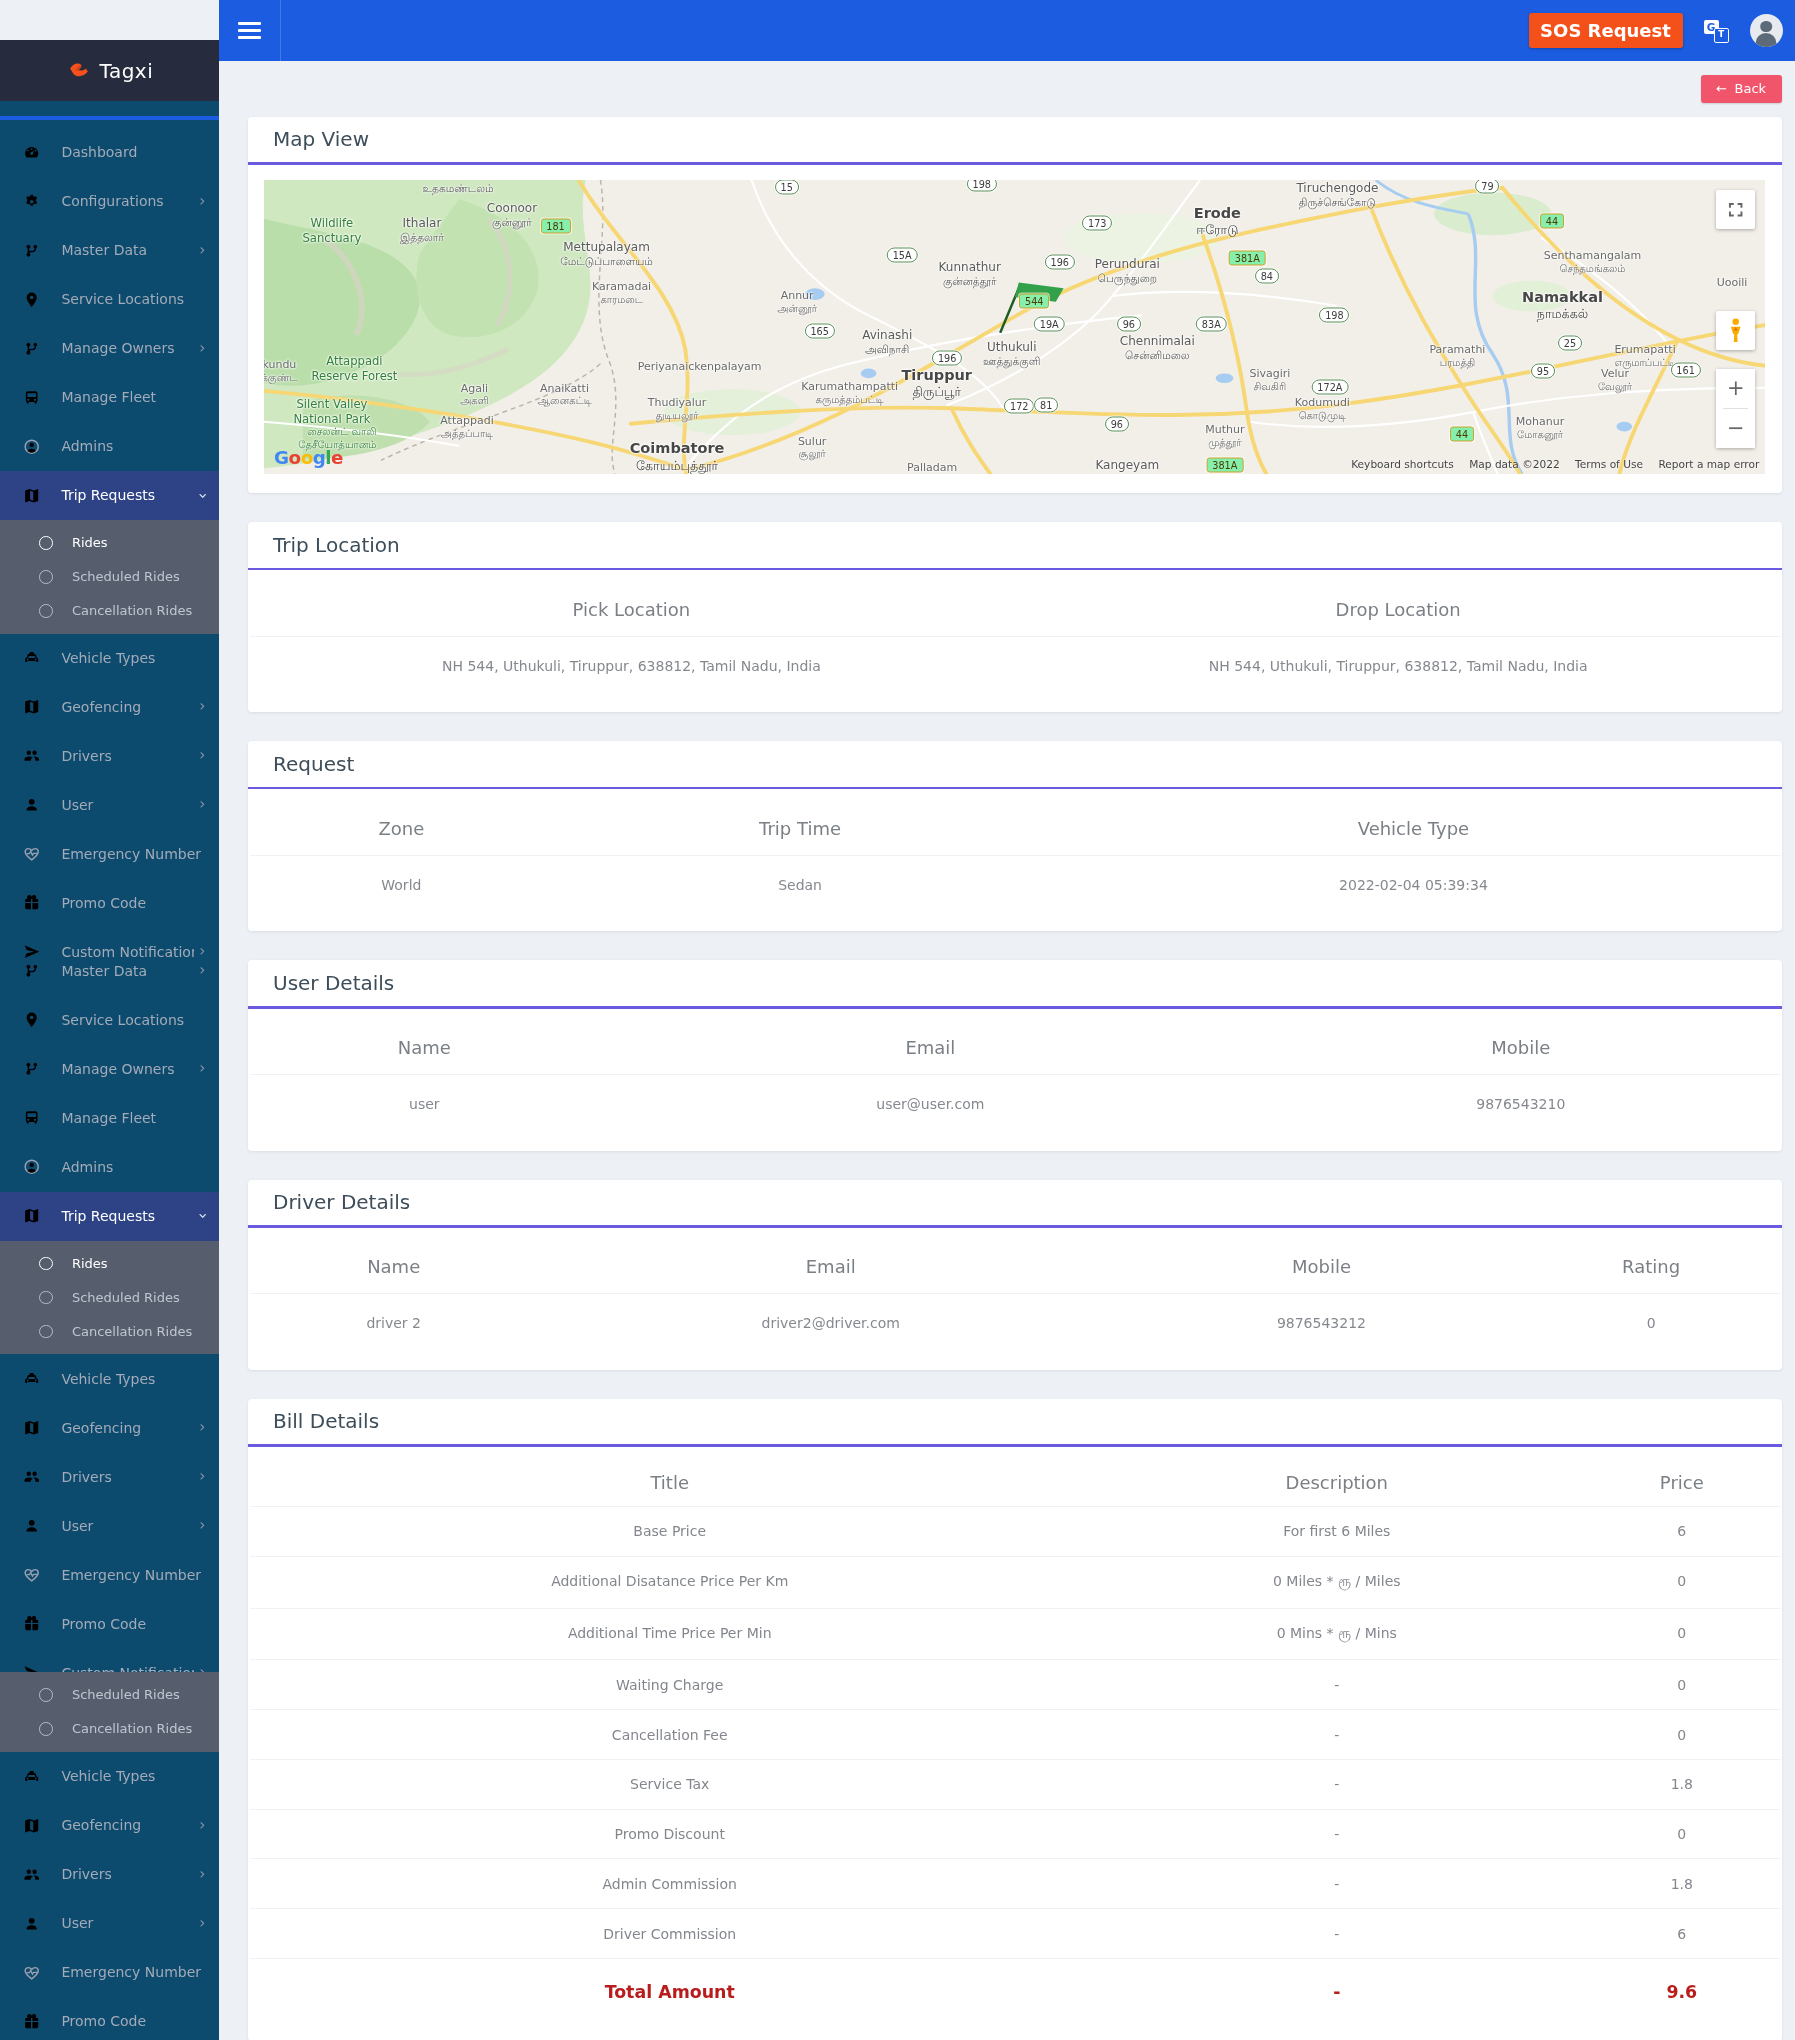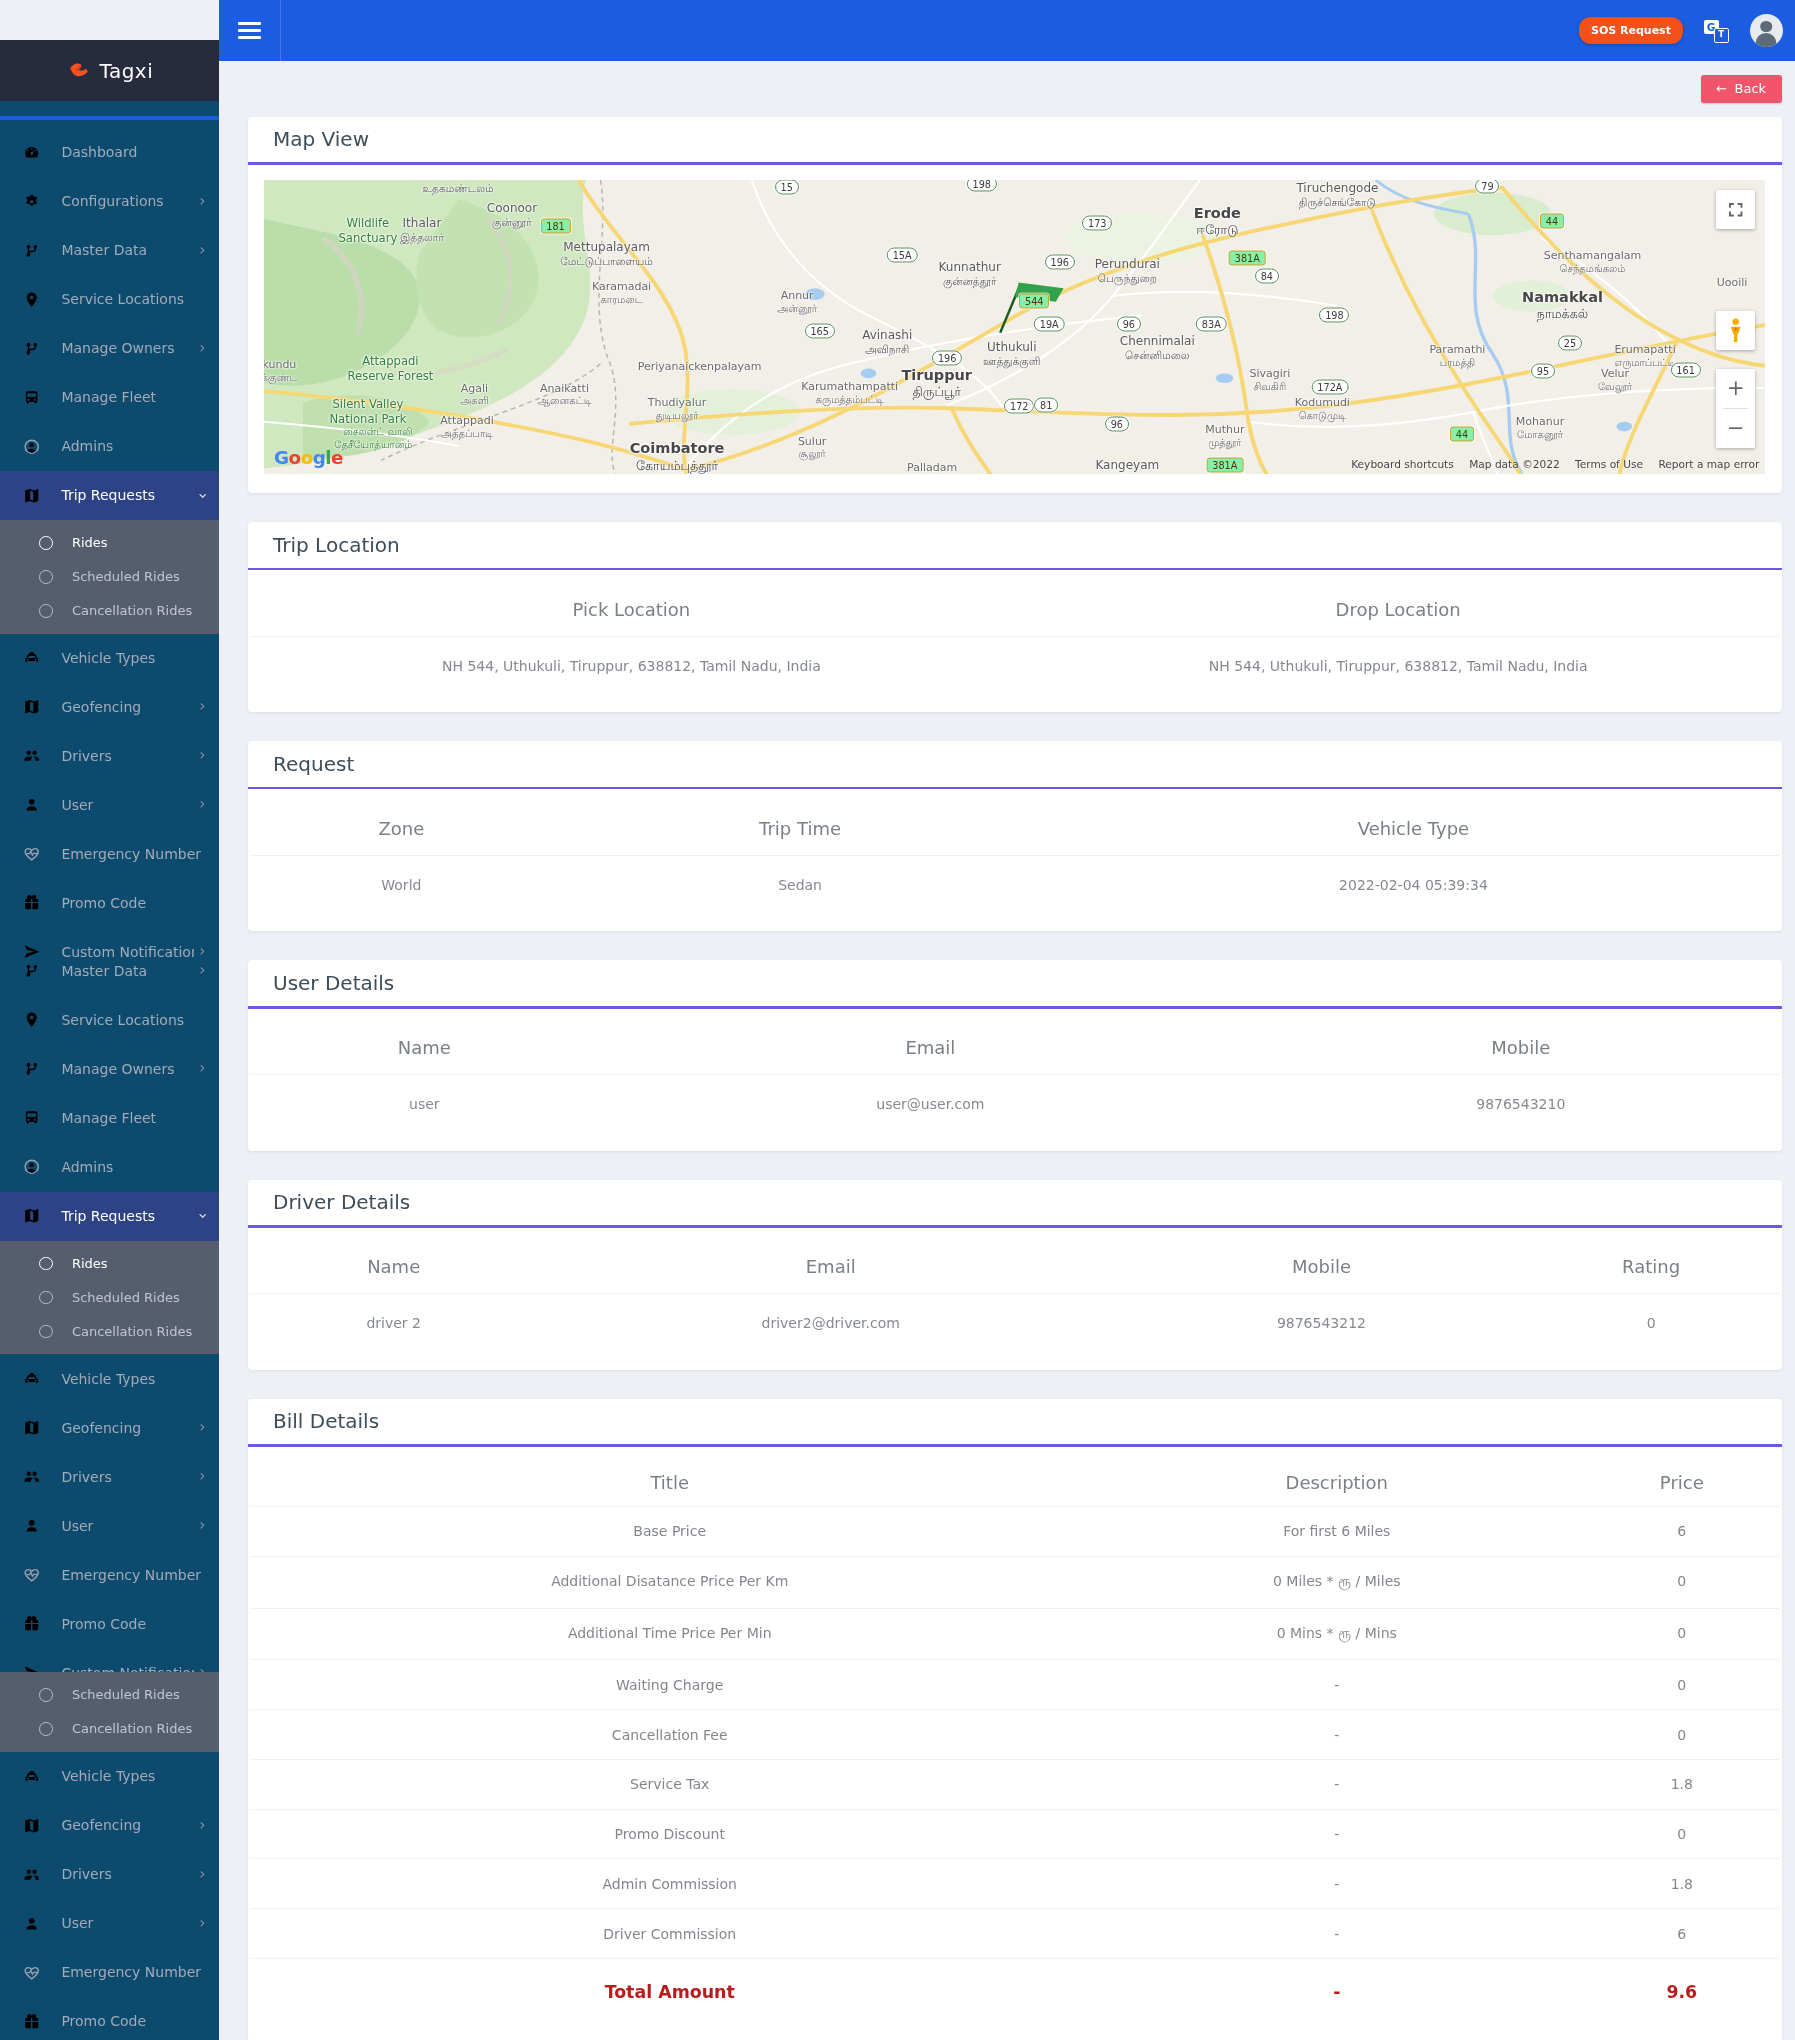--- a/index.html
+++ b/index.html
@@ -29,21 +29,21 @@
   .s-sublabel{color:#c0c6d0;font-size:13px;white-space:nowrap;overflow:hidden;}
   .s-subitem.active .s-sublabel{color:#fff;}
   .s-subitem.active .s-radio{border-color:#fff;}
 
   
   .main{flex:1;min-width:0;display:flex;flex-direction:column;}
   .topbar{height:61px;background:#1b5ce0;display:flex;align-items:center;flex:0 0 61px;}
   .hamburger{width:62px;height:61px;background:none;border:none;border-right:1px solid rgba(255,255,255,.18);cursor:pointer;display:flex;flex-direction:column;justify-content:center;align-items:center;gap:3.9px;}
   .hamburger span{display:block;width:23px;height:2.9px;background:#fff;border-radius:1px;}
   .top-right{margin-left:auto;display:flex;align-items:center;gap:21px;padding-right:13.5px;}
-  .sos{background:#f4501a;color:#fff;border:none;border-radius:12px;font-size:11px;font-weight:bold;padding:6.8px 11.6px;cursor:pointer;font-family:inherit;box-shadow:0 1px 2.9px rgba(0,0,0,.25);}
+  .sos{background:#f4501a;color:#fff;border:none;border-radius:3px;font-size:18px;font-weight:bold;padding:6.8px 11.6px;cursor:pointer;font-family:inherit;box-shadow:0 1px 2.9px rgba(0,0,0,.25);}
   .translate{width:25px;height:25px;position:relative;cursor:pointer;display:inline-block;}
   .translate .tq1{position:absolute;left:0;top:1.9px;width:15.4px;height:14.5px;background:#fff;border-radius:1.9px;color:#1b5ce0;font-size:10.6px;font-weight:bold;text-align:center;line-height:14.5px;}
   .translate .tq2{position:absolute;right:0;bottom:0;width:12.6px;height:12.6px;border:1.4px solid #fff;border-radius:1.9px;color:#fff;font-size:8.7px;font-weight:bold;text-align:center;line-height:11.6px;background:#1b5ce0;}
   .avatar{width:33px;height:33px;border-radius:50%;background:#e7ebef;overflow:hidden;position:relative;cursor:pointer;display:inline-block;}
   .avatar .head{position:absolute;left:50%;top:6.8px;transform:translateX(-50%);width:11.6px;height:11.6px;border-radius:50%;background:#5d6b78;}
   .avatar .bodyshape{position:absolute;left:50%;top:19.3px;transform:translateX(-50%);width:21px;height:13.5px;border-radius:10.6px 10.6px 0 0;background:#5d6b78;}
 
   
   .content{flex:1;overflow:hidden;padding:13.5px 14.5px 0 29px;background:#edf1f6;}
   .back-row{display:flex;justify-content:flex-end;margin-bottom:13.5px;}
@@ -75,21 +75,21 @@
   #map-labels{position:absolute;inset:0;pointer-events:none;}
   .mlabel{position:absolute;transform:translate(-50%,-50%);text-align:center;line-height:1.25;text-shadow:0 0 2.9px #fff,0 0 2.9px #fff,0 0 1.9px #fff;white-space:nowrap;}
   .mlabel .en{display:block;}
   .mlabel .ta{display:block;font-size:10.6px;}
   .mlabel.city .en{font-size:14.5px;color:#474747;font-weight:bold;}
   .mlabel.city .ta{font-size:12.6px;color:#474747;}
   .mlabel.town .en{font-size:12px;color:#5a5a5a;}
   .mlabel.town .ta{color:#5a5a5a;}
   .mlabel.small .en{font-size:11px;color:#6a6a6a;}
   .mlabel.small .ta{color:#6a6a6a;font-size:10px;}
-  .mlabel.park{white-space:normal;max-width:89px;margin-left:36px;}
+  .mlabel.park{white-space:normal;max-width:89px;}
   .mlabel.park .en{font-size:11.6px;color:#338039;}
   .mlabel.park .ta{color:#338039;font-size:10px;text-align:right;}
   .shield{position:absolute;transform:translate(-50%,-50%);font-size:9.7px;color:#3c3c3c;background:#fff;border:1.2px solid #5b8f5b;border-radius:8.7px;padding:1px 4.8px;text-shadow:none;box-shadow:0 0 0 1px rgba(255,255,255,.6);}
   .shield.sh{background:#86efac;border:1px solid #c9a227;border-radius:2.9px;color:#4a3b00;}
   .ctl{position:absolute;background:#fff;box-shadow:0 1px 3.9px rgba(0,0,0,.3);border-radius:1.9px;}
   .ctl-maptype{left:9.7px;top:9.7px;display:flex;gap:1px;background:none;box-shadow:none;}
   .ctl-maptype button{border:none;background:#fff;height:37px;font-family:inherit;cursor:pointer;box-shadow:0 1px 3.9px rgba(0,0,0,.3);border-radius:1.9px;padding:0 15.4px;font-size:14.5px;}
   .ctl-maptype .bt-map{font-weight:bold;color:#111;}
   .ctl-maptype .bt-sat{color:#565656;}
   .ctl-fullscreen{right:9.7px;top:9.7px;width:39px;height:39px;border:none;cursor:pointer;display:flex;align-items:center;justify-content:center;}

